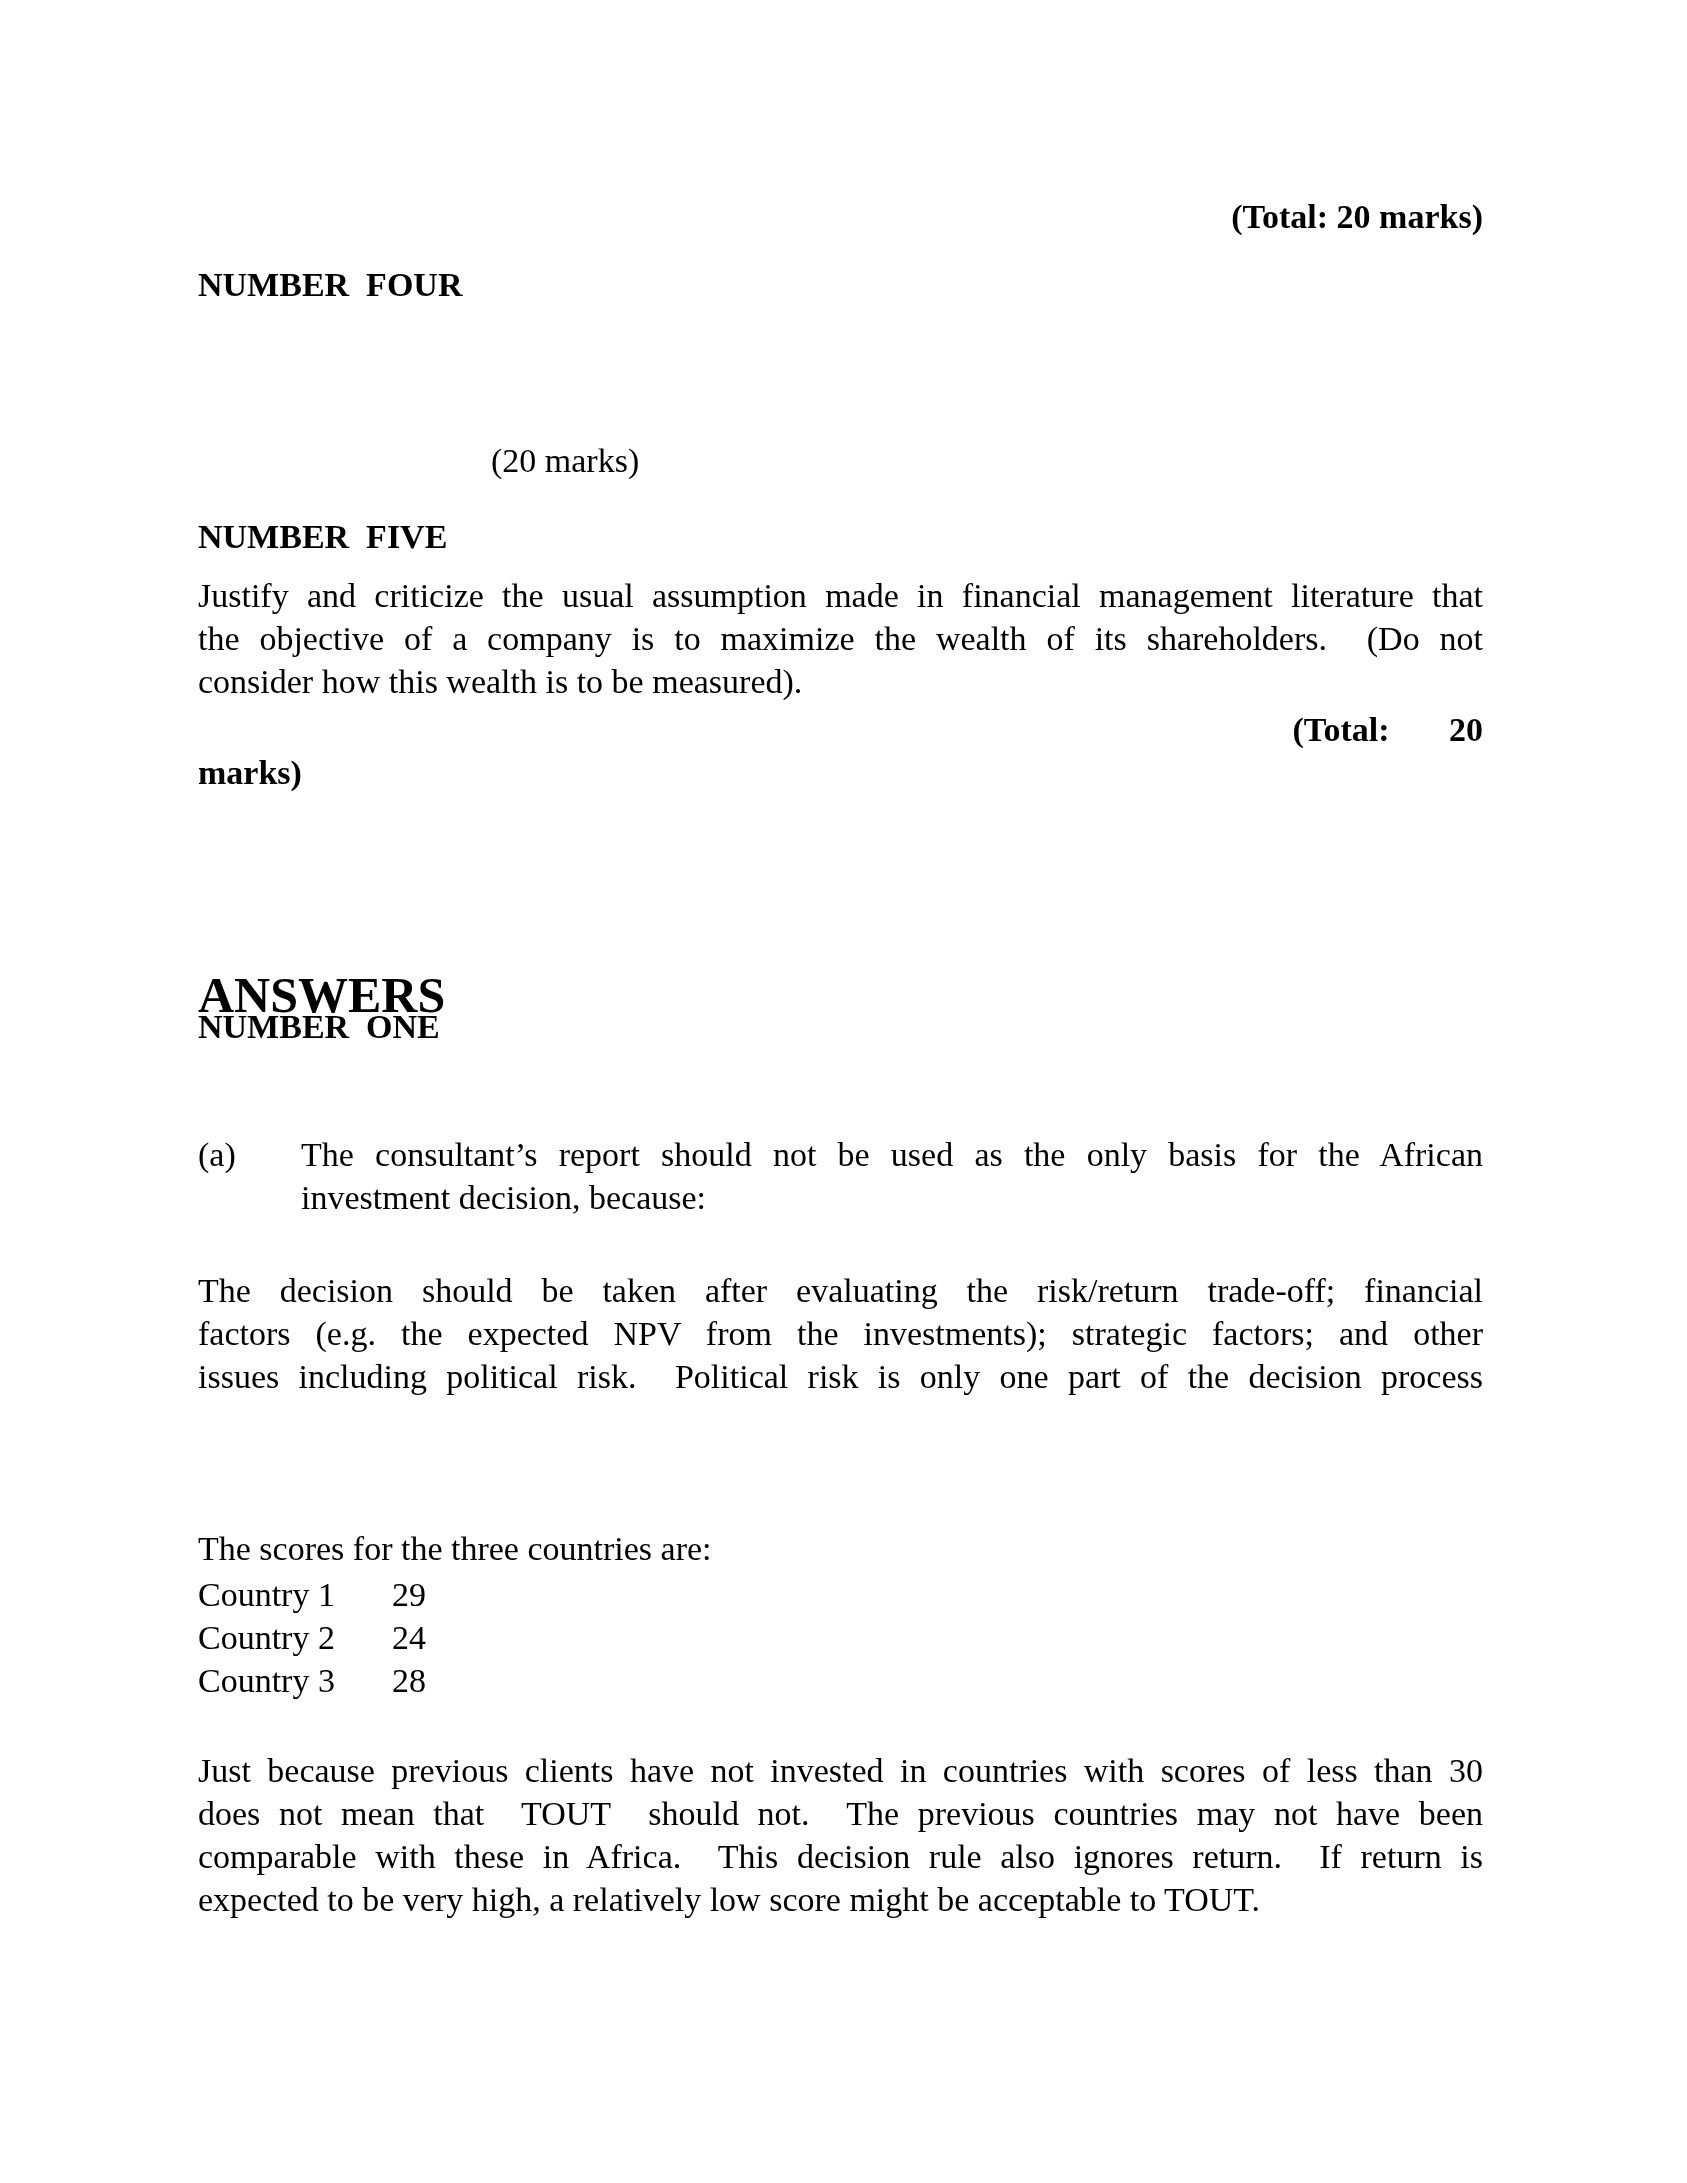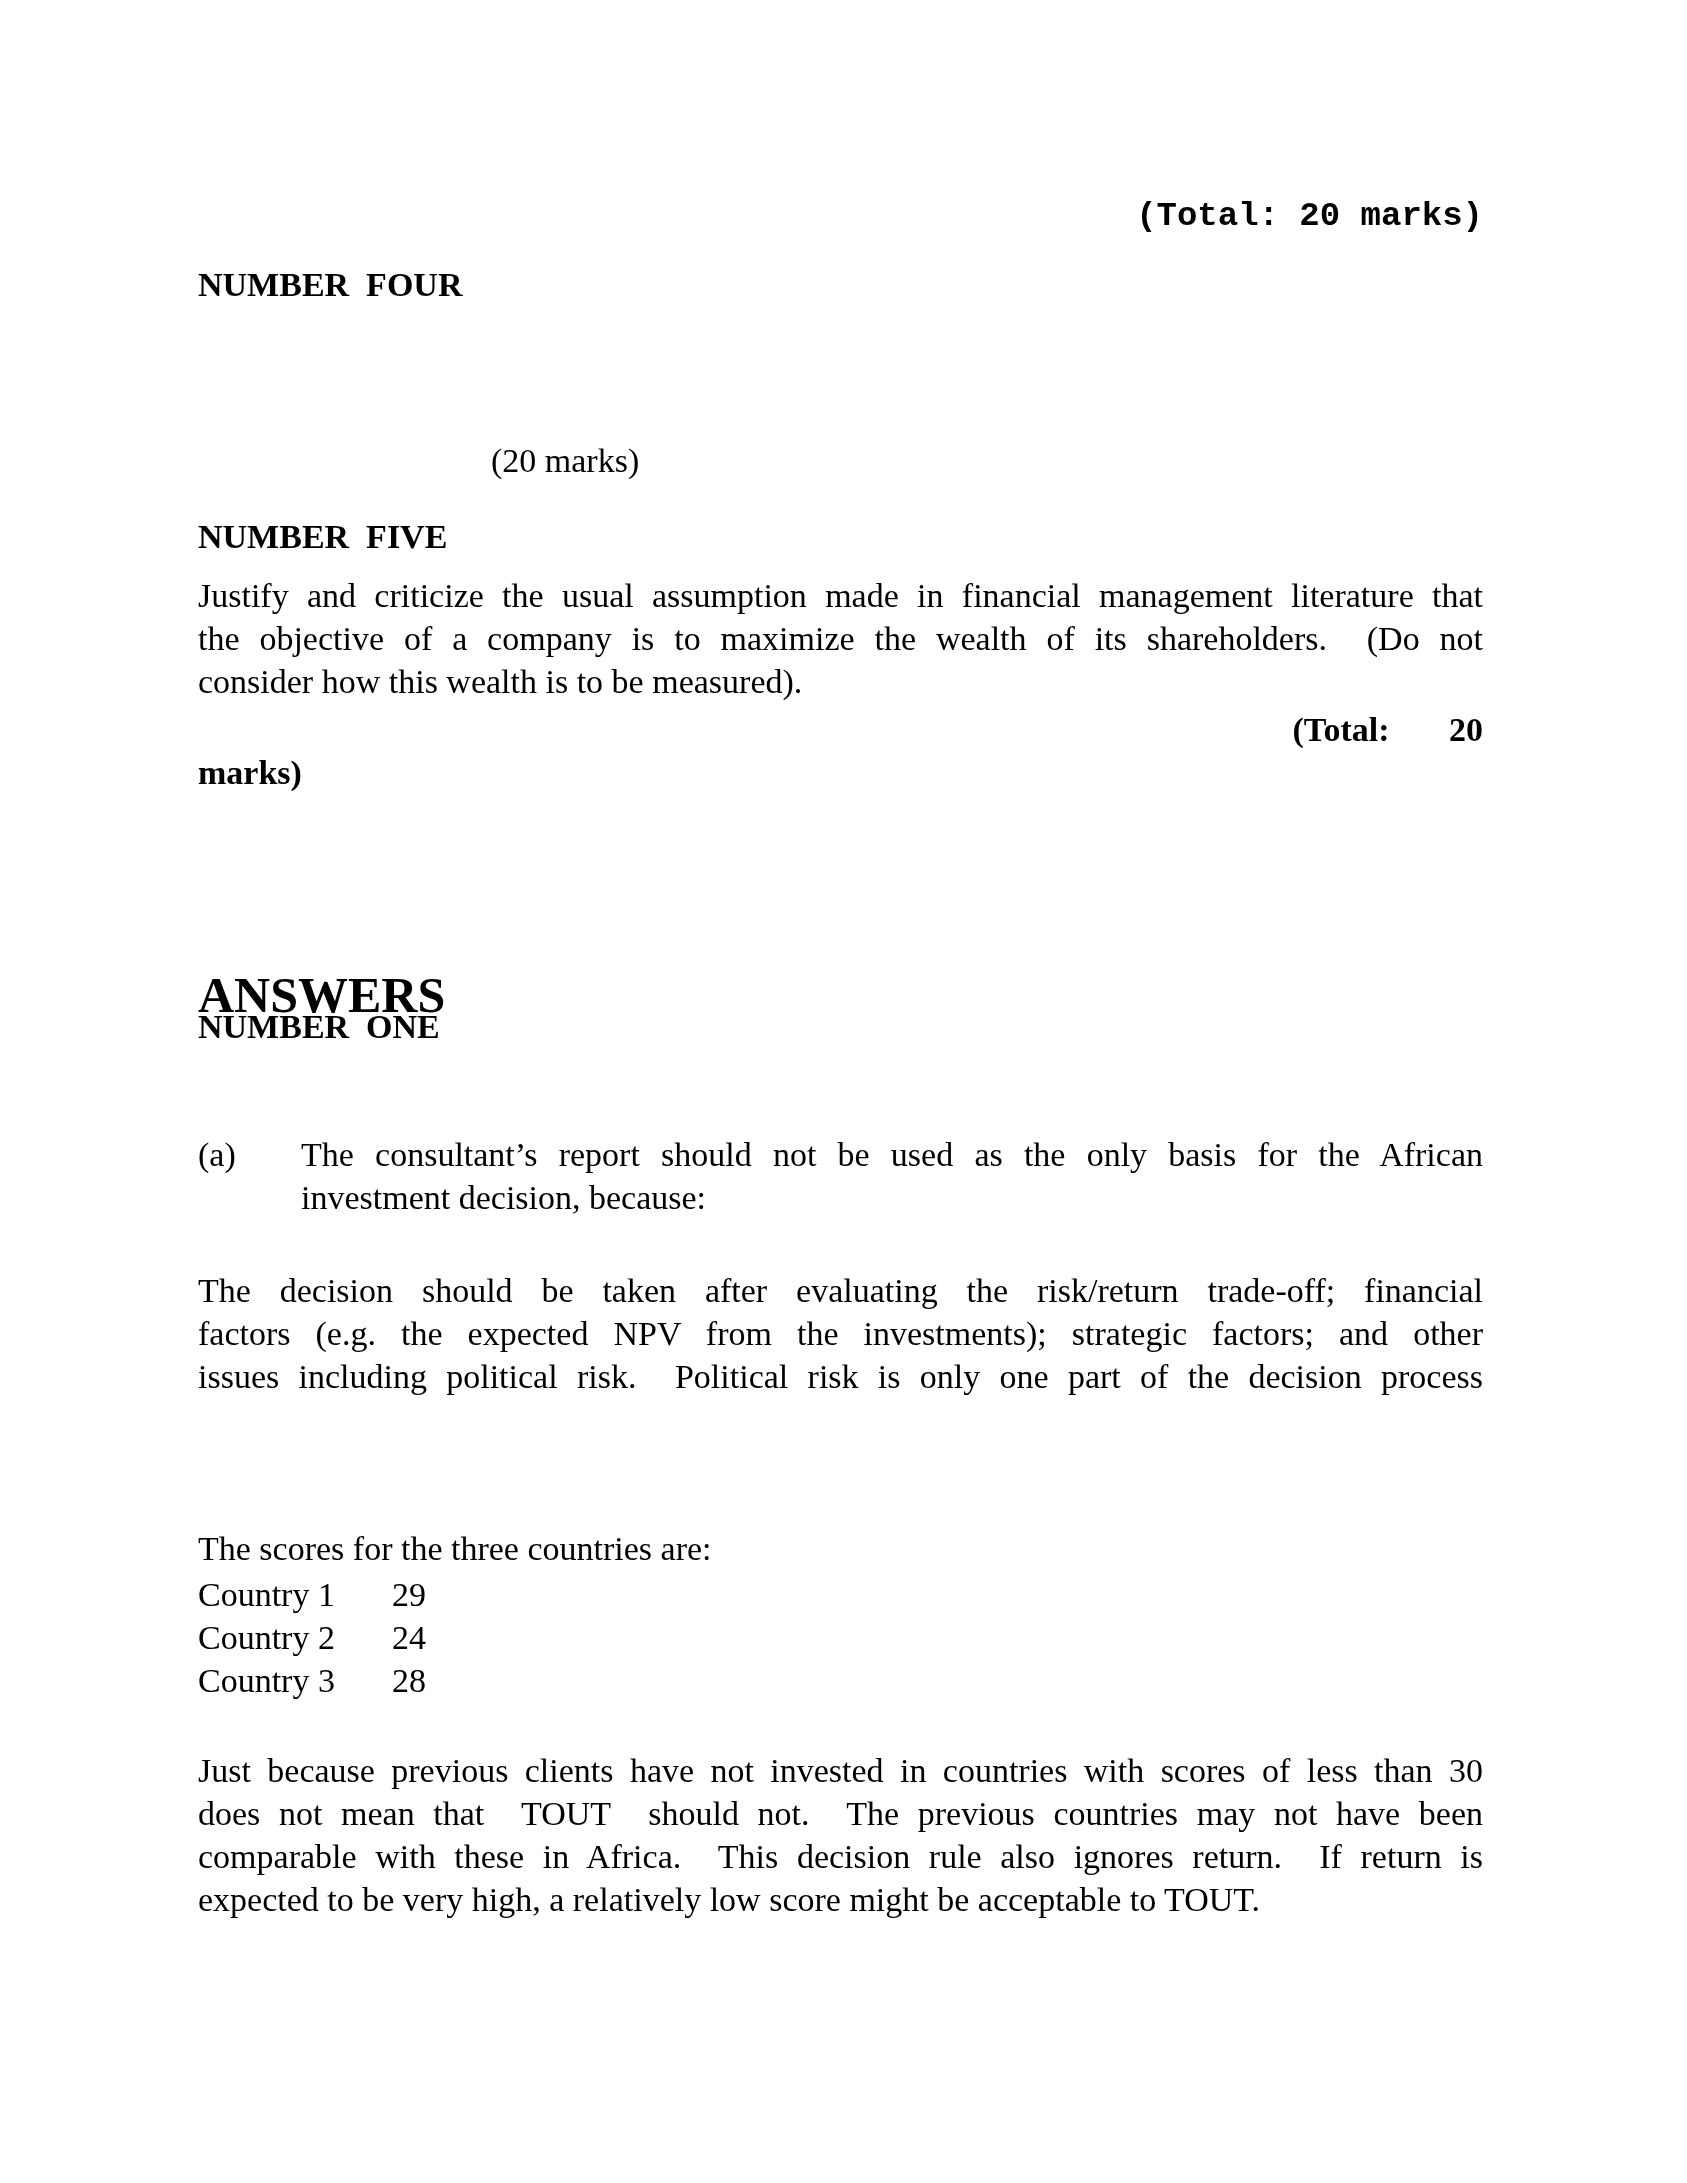--- a/index.html
+++ b/index.html
@@ -10,21 +10,21 @@
     color:#000000;
     font-family:"Liberation Serif","DejaVu Serif",serif;
     font-size:34px;
     overflow:hidden;
   }
   .blk{position:absolute;left:198px;width:1285px;box-sizing:border-box;}
   .ln{line-height:43px;height:43px;}
   .j{text-align:justify;text-align-last:justify;}
   .b{font-weight:bold;}
   .right{text-align:right;}
-  #total-top{top:195px;font-family:Liberation Mono, monospace;}
+  #total-top{top:195px;}
   #h-four{top:263px;}
   #q4-body{top:339px;}
   #q4-marks{top:439px;padding-left:293px;}
   #h-five{top:515px;}
   #q5-body{top:574px;}
   #q5-total{top:708px;}
   #q5-marks{top:751px;}
   #answers-title{top:970px;font-size:50px;line-height:50px;height:50px;}
   #h-one{top:993px;margin-top:12px;}
   #item-a{top:1133px;padding-left:103px;position:absolute;}

